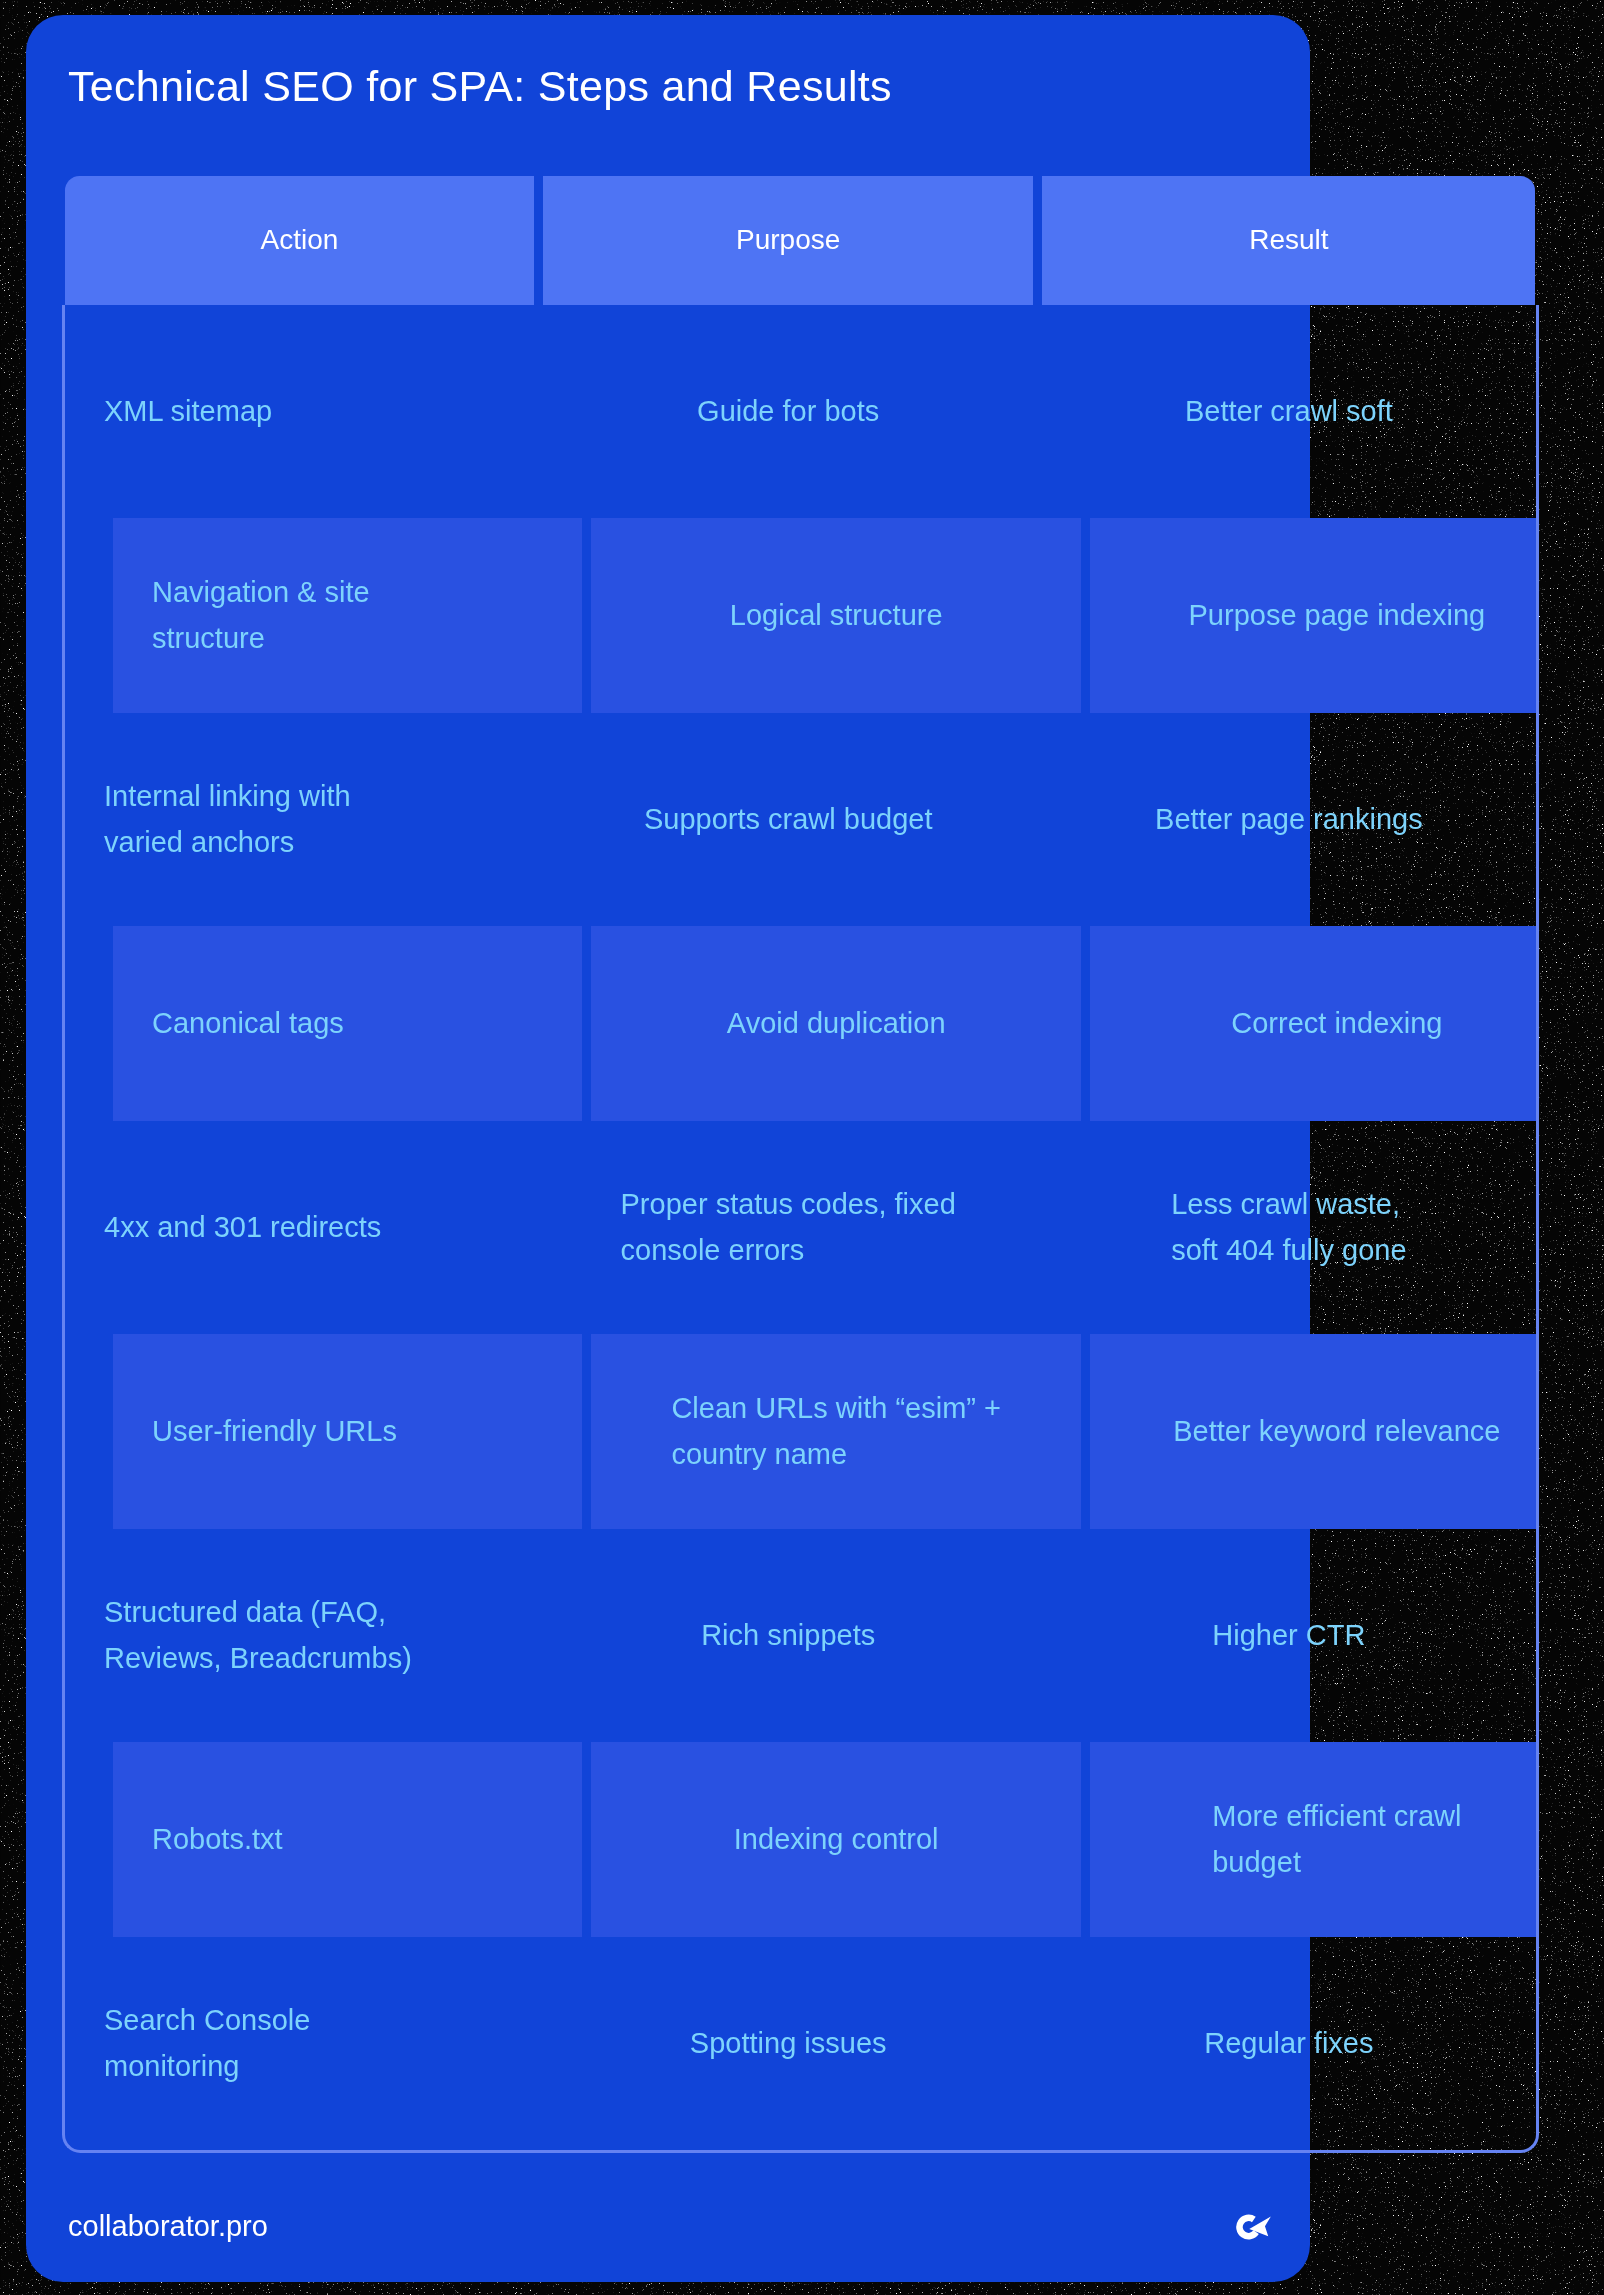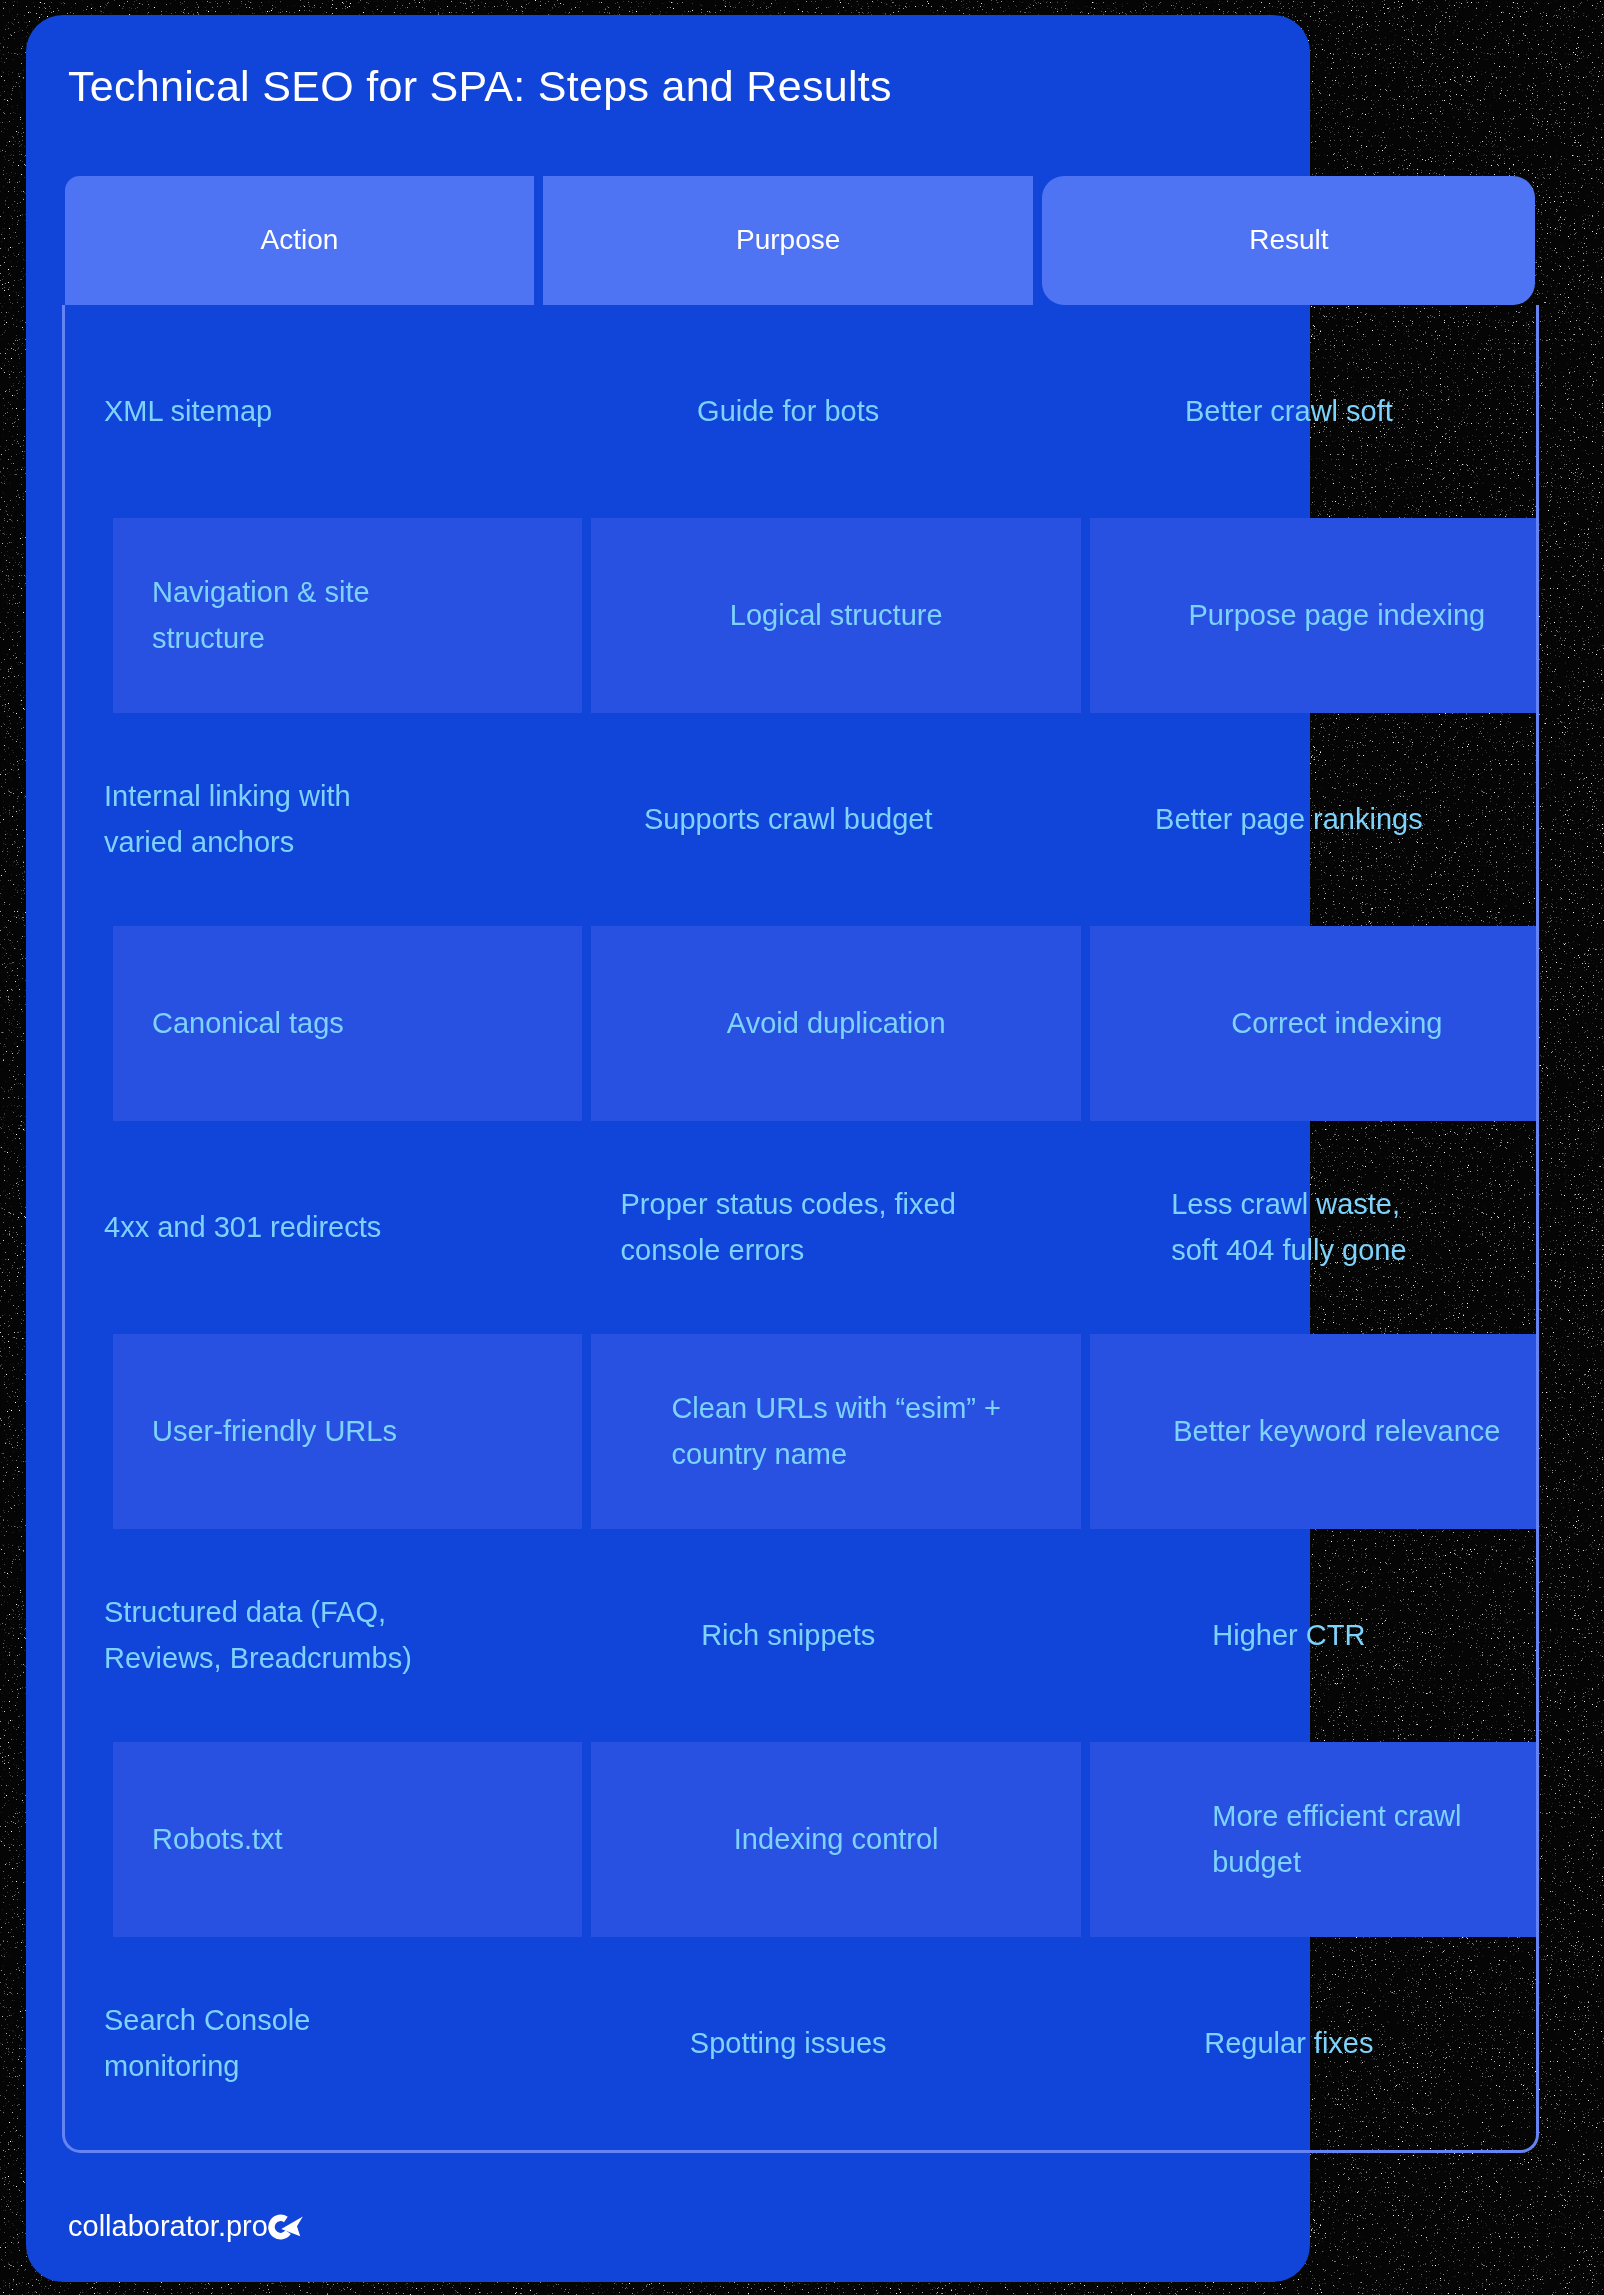--- a/index.html
+++ b/index.html
@@ -25,21 +25,21 @@
   .thead{
     position:absolute;left:39px;top:161px;
     width:1471px;height:129px;
     display:grid;grid-template-columns:469px 490px 493px;column-gap:9.2px;
   }
   .hcell{
     background:#4E74F4;color:#FFFFFF;font-size:28px;
     display:flex;align-items:center;justify-content:center;
   }
   .hcell:first-child{border-top-left-radius:14.5px;}
-  .hcell:last-child{border-top-right-radius:14.5px;border-radius:22px;}
+  .hcell:last-child{border-top-right-radius:14.5px;}
   .tbody{
     position:absolute;left:36px;top:290px;
     width:1471px;
     border:3.3px solid #6583F2;border-top:none;
     border-radius:0 0 18.4px 18.4px;
     overflow:hidden;
     box-sizing:content-box;
   }
   .row{
     display:grid;grid-template-columns:469px 490px 493px;column-gap:9.2px;
@@ -49,21 +49,21 @@
   .row.light .cell{background:#2951E1;}
   .cell{
     color:#7dd3fc;font-size:29px;line-height:1.6;
     display:flex;align-items:center;
     white-space:pre-line;
   }
   .cell.c1{padding:0 32px 0 39px;justify-content:flex-start;text-align:left;}
   .cell.c2,.cell.c3{justify-content:center;text-align:left;padding:0 16px;}
   .footer{
     position:absolute;left:42px;right:37px;bottom:38px;
-    display:flex;align-items:center;
+    display:flex;justify-content:space-between;align-items:center;
     color:#FFFFFF;font-size:29px;
   }
   .logo{width:37px;height:34px;display:block;}
 </style>
 </head>
 <body>
 
 <div class="stage">
 
   <svg class="noise" width="1605" height="2295" xmlns="http://www.w3.org/2000/svg" viewBox="0 0 2440 3490">

